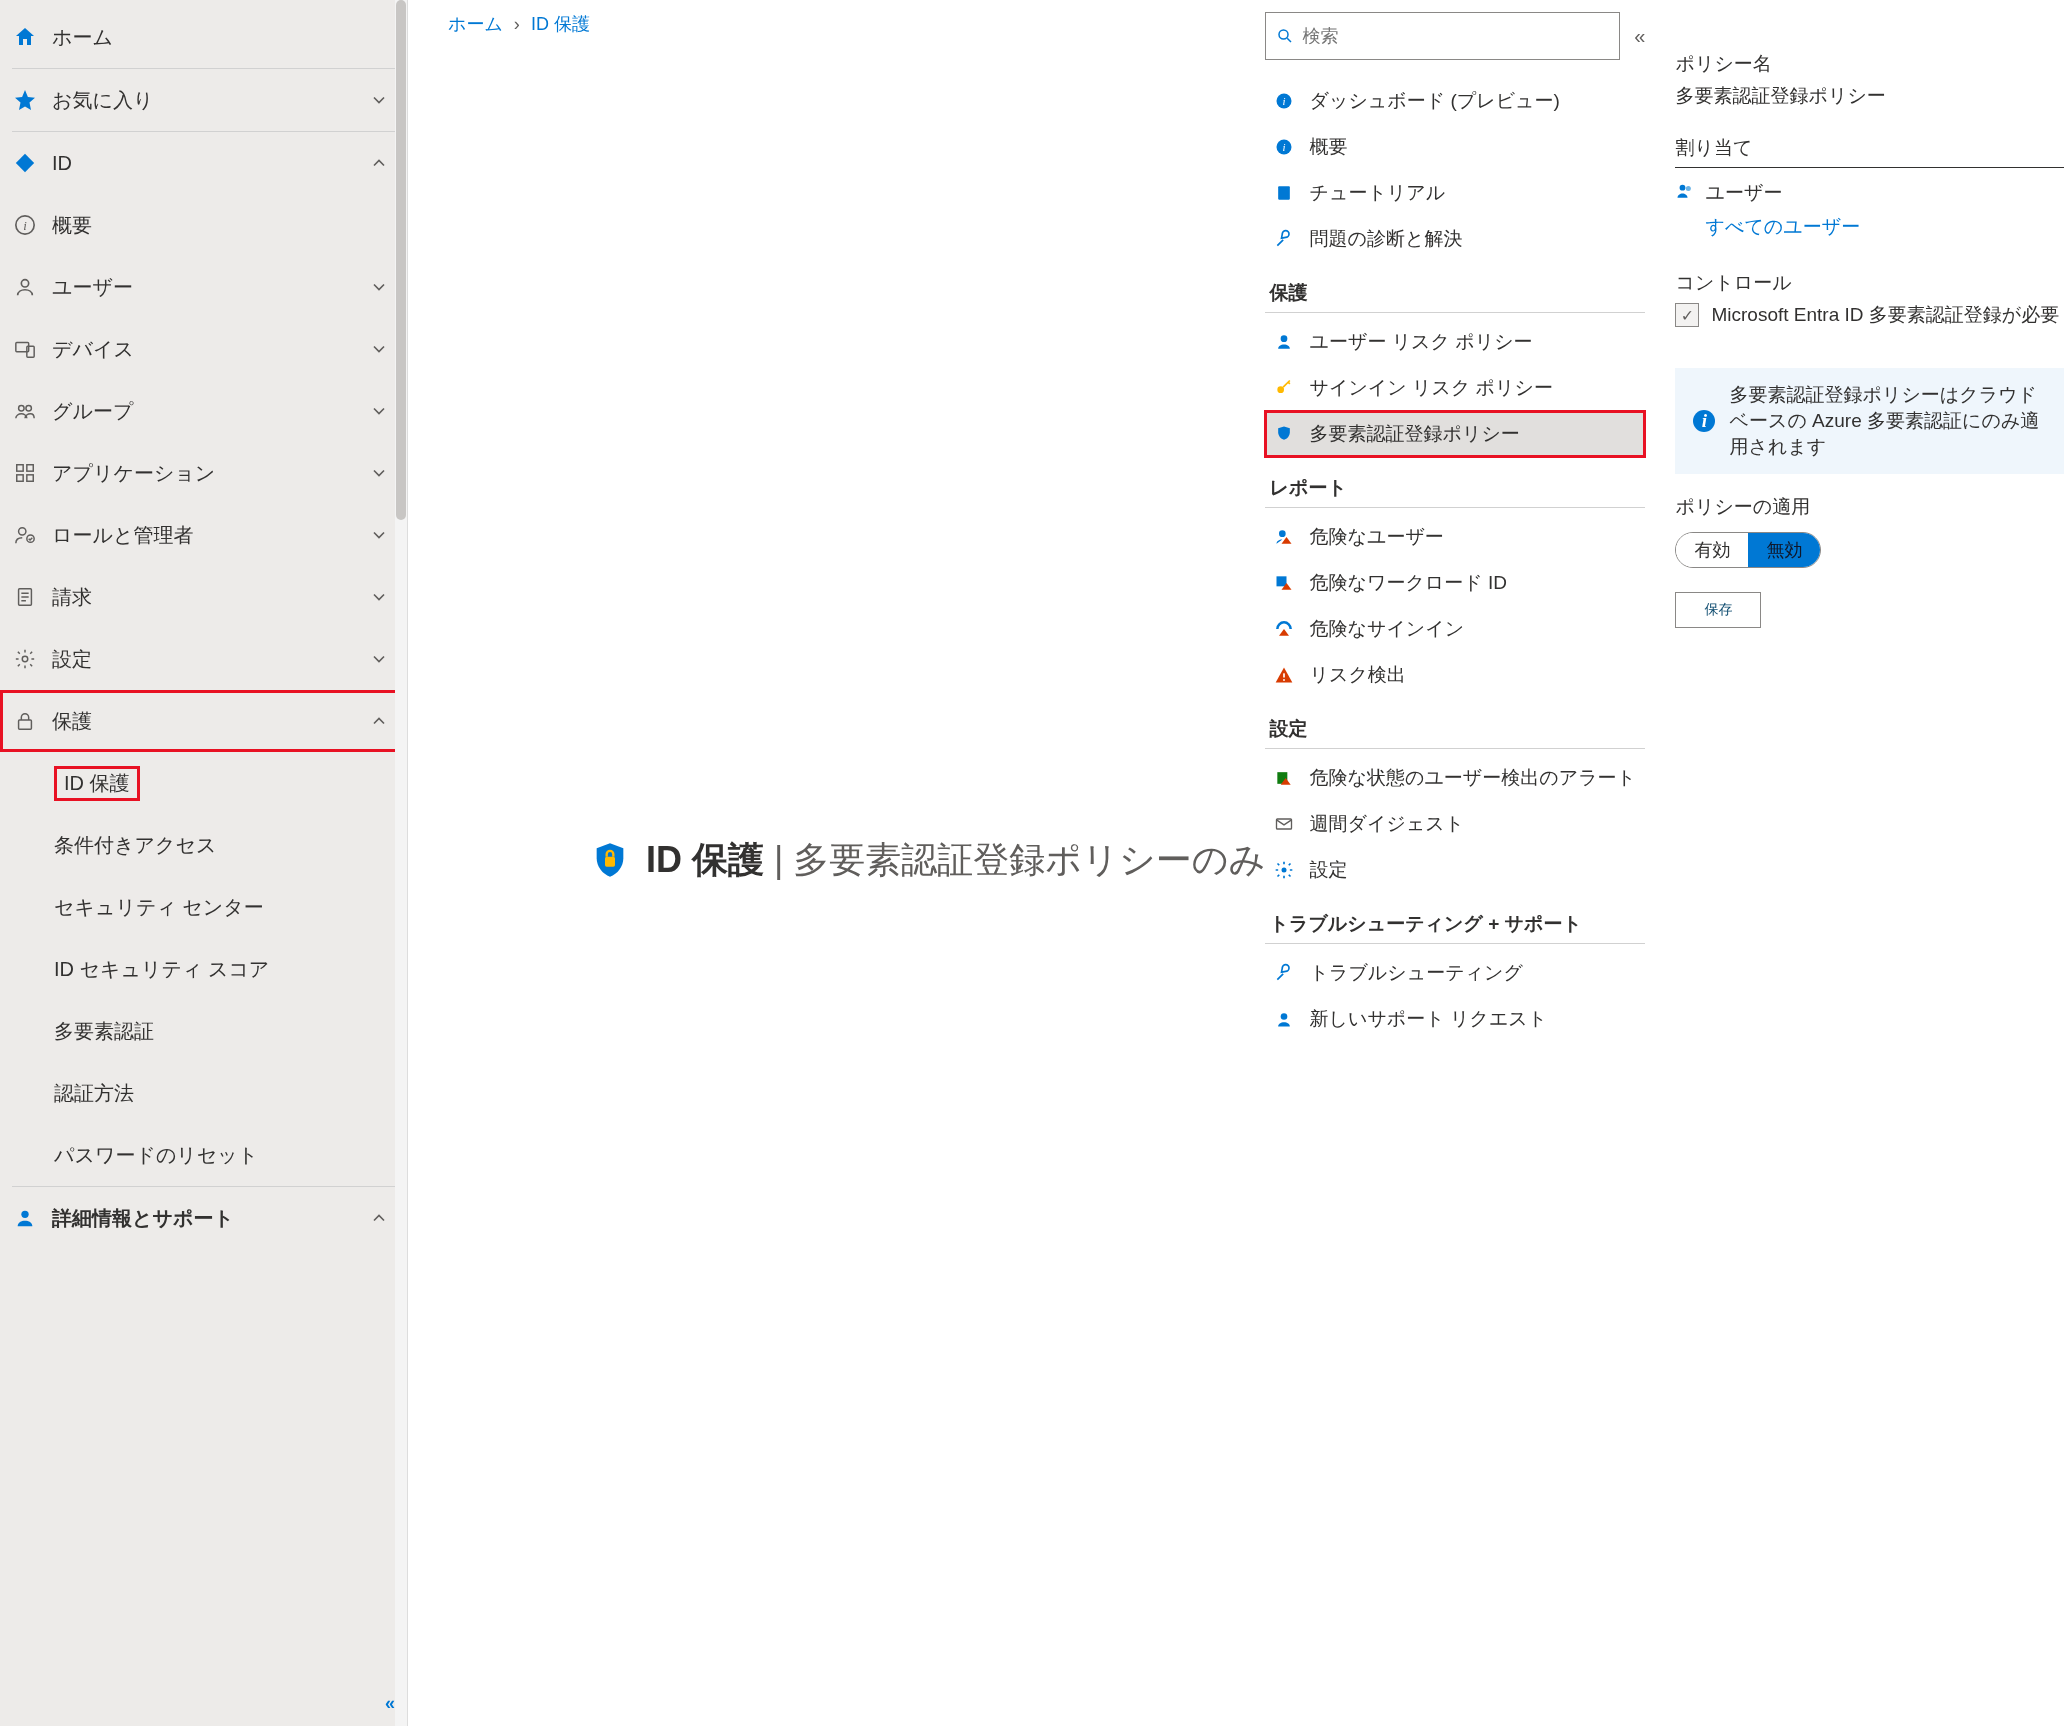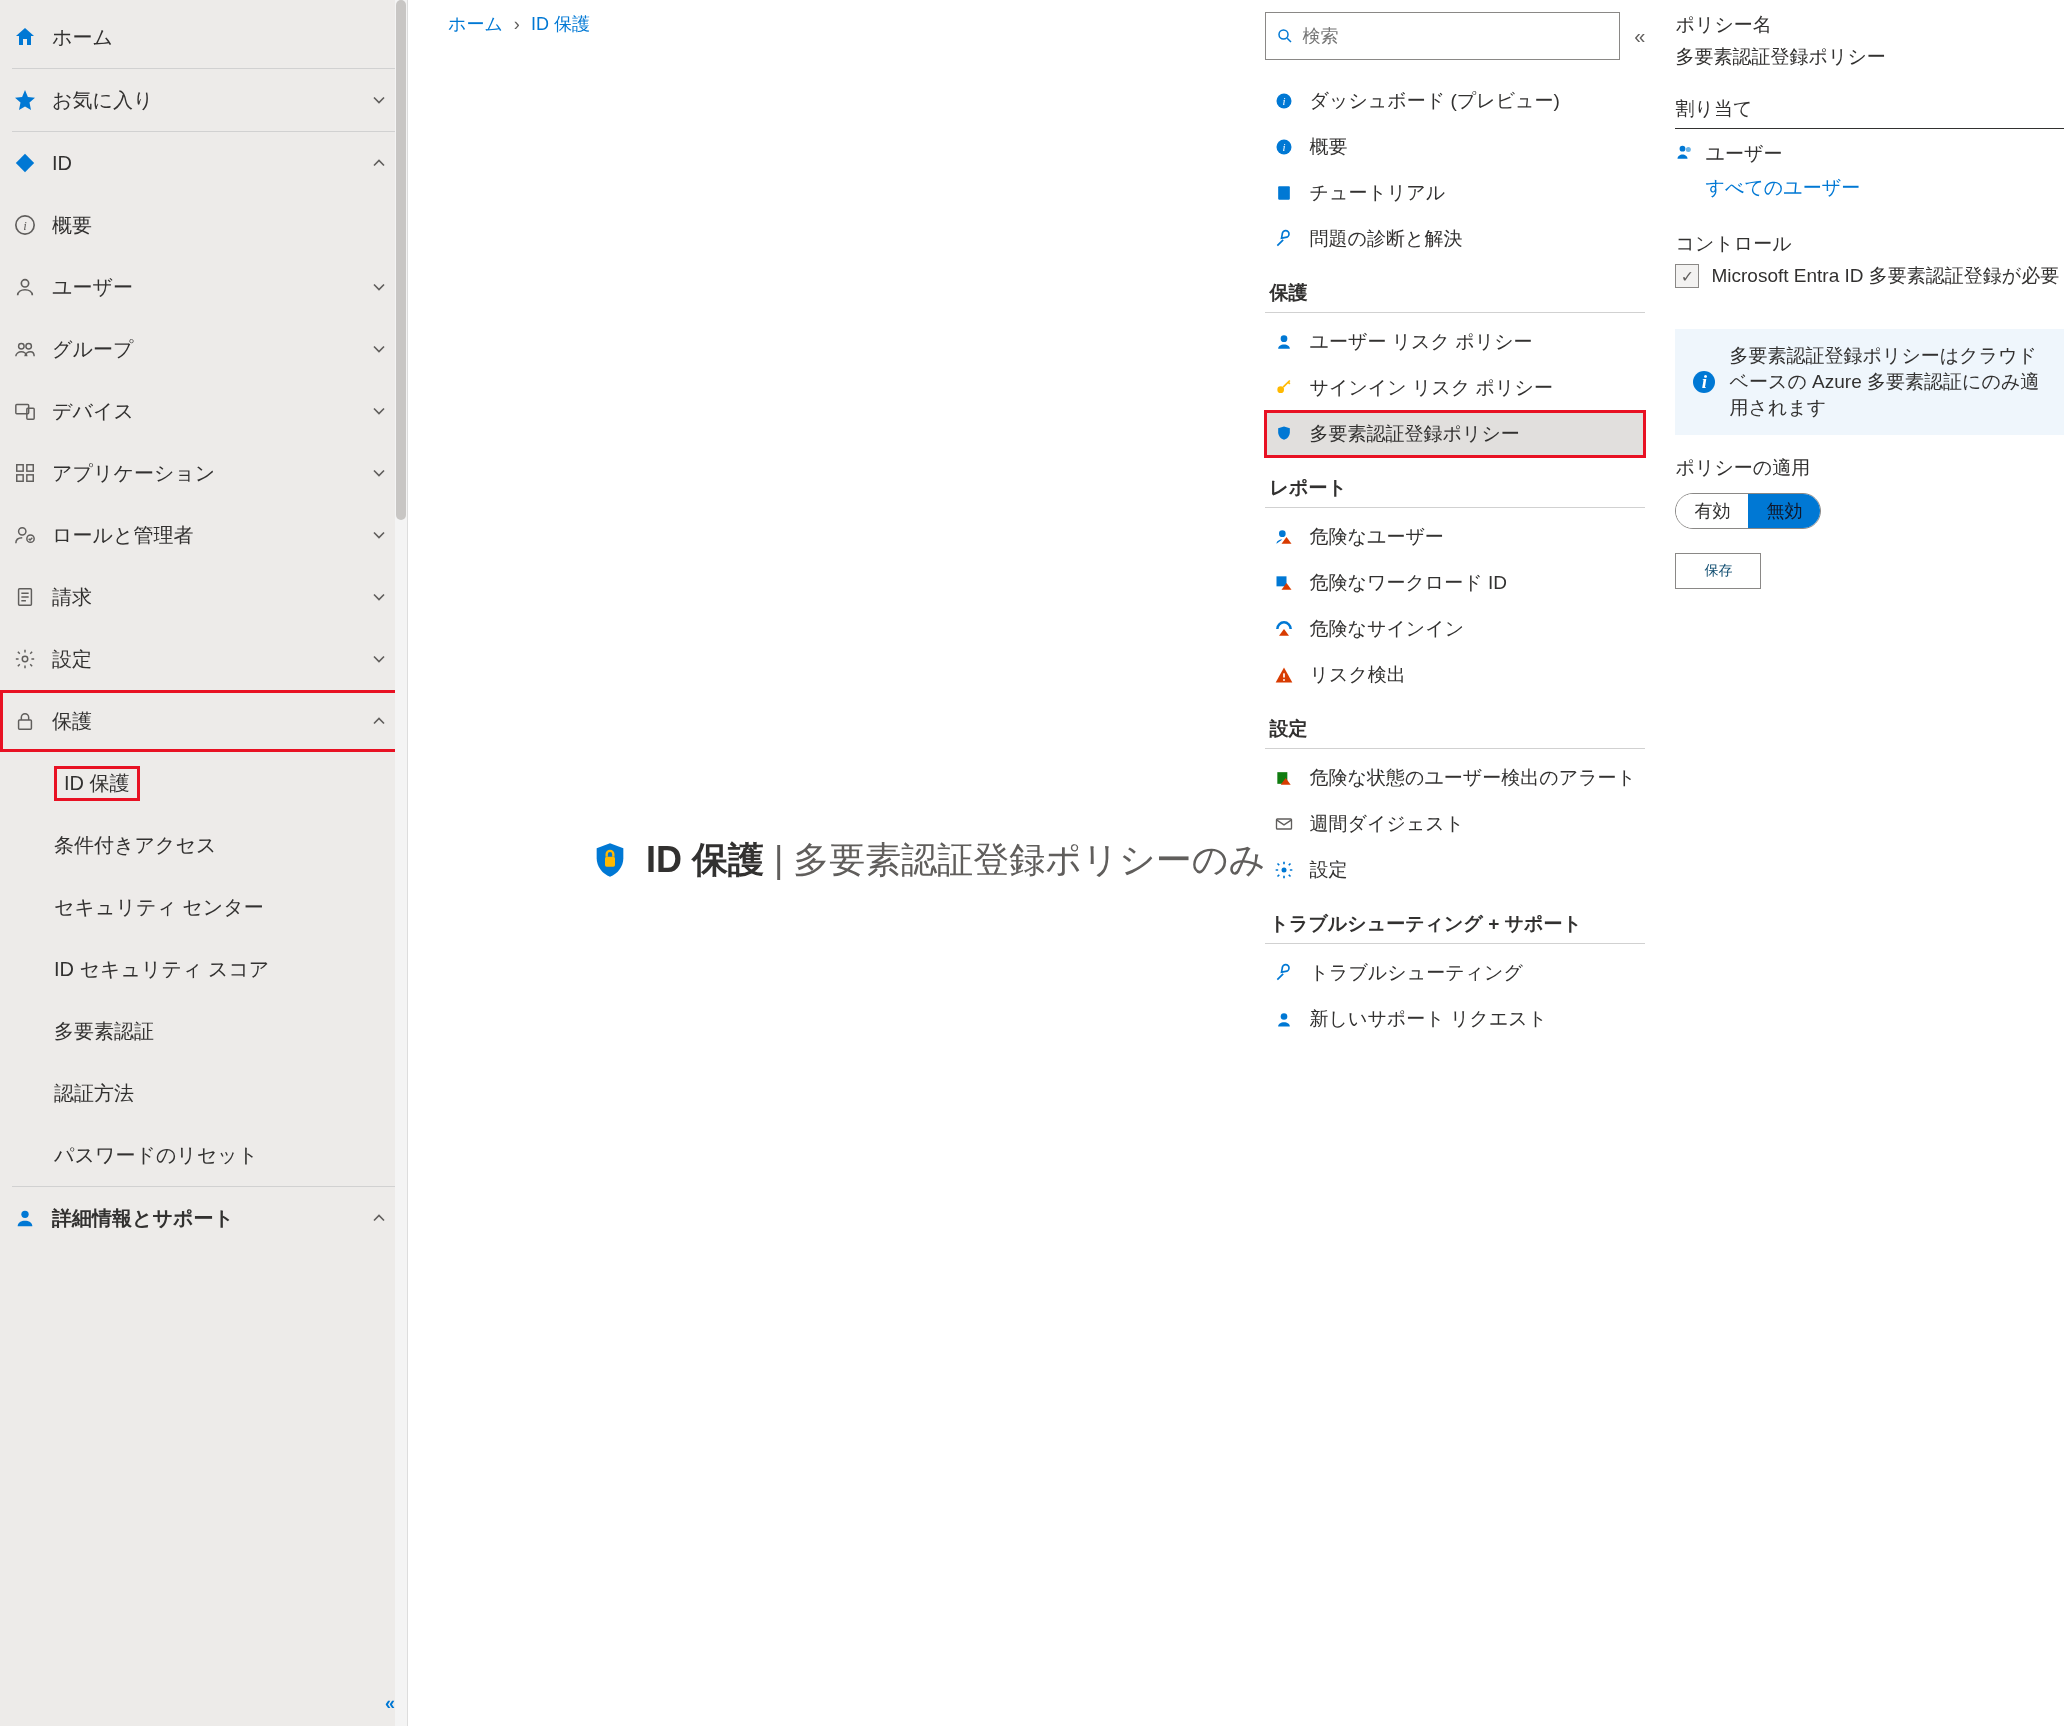--- a/index.html
+++ b/index.html
@@ -187,20 +187,21 @@
     display: inline-flex;
     align-items: center;
     justify-content: center;
     flex: none;
   }
 
   
   .content {
     flex: 1;
     min-width: 0;
+    margin-top: 39px;
   }
   .field-label {
     font-size: 19px;
     color: #323130;
     margin-bottom: 6px;
   }
   .field-value {
     font-size: 19px;
     color: #323130;
     margin-bottom: 26px;
@@ -349,39 +350,39 @@
       </span>
       <span class="nav-label">ユーザー</span>
       <span class="chev"><svg viewBox="0 0 24 24">
             <path fill="none" stroke-width="2" d="M6 9l6 6 6-6"></path>
           </svg></span>
     </div>
 
     <div class="nav-item">
       <span class="nav-icon">
         <svg viewBox="0 0 24 24" width="22" height="22">
+            <rect x="2" y="5" width="14" height="10" rx="1" fill="none" stroke="#605e5c" stroke-width="1.6"></rect>
+            <rect x="14" y="9" width="8" height="12" rx="1" fill="none" stroke="#605e5c" stroke-width="1.6"></rect>
+          </svg>
+      </span>
+      <span class="nav-label">デバイス</span>
+      <span class="chev"><svg viewBox="0 0 24 24">
+            <path fill="none" stroke-width="2" d="M6 9l6 6 6-6"></path>
+          </svg></span>
+    </div>
+
+    <div class="nav-item">
+      <span class="nav-icon">
+        <svg viewBox="0 0 24 24" width="22" height="22">
             <circle cx="8" cy="9" r="3" fill="none" stroke="#605e5c" stroke-width="1.6"></circle>
             <circle cx="16" cy="9" r="3" fill="none" stroke="#605e5c" stroke-width="1.6"></circle>
             <path d="M2 20c0-3 3-5 6-5s6 2 6 5M12 20c0-3 3-5 6-5s4 2 4 5" fill="none" stroke="#605e5c" stroke-width="1.6"></path>
           </svg>
       </span>
       <span class="nav-label">グループ</span>
-      <span class="chev"><svg viewBox="0 0 24 24">
-            <path fill="none" stroke-width="2" d="M6 9l6 6 6-6"></path>
-          </svg></span>
-    </div>
-
-    <div class="nav-item">
-      <span class="nav-icon">
-        <svg viewBox="0 0 24 24" width="22" height="22">
-            <rect x="2" y="5" width="14" height="10" rx="1" fill="none" stroke="#605e5c" stroke-width="1.6"></rect>
-            <rect x="14" y="9" width="8" height="12" rx="1" fill="none" stroke="#605e5c" stroke-width="1.6"></rect>
-          </svg>
-      </span>
-      <span class="nav-label">デバイス</span>
       <span class="chev"><svg viewBox="0 0 24 24">
             <path fill="none" stroke-width="2" d="M6 9l6 6 6-6"></path>
           </svg></span>
     </div>
 
     <div class="nav-item">
       <span class="nav-icon">
         <svg viewBox="0 0 24 24" width="22" height="22">
             <rect x="3" y="3" width="7" height="7" fill="none" stroke="#605e5c" stroke-width="1.6"></rect>
             <rect x="14" y="3" width="7" height="7" fill="none" stroke="#605e5c" stroke-width="1.6"></rect>

